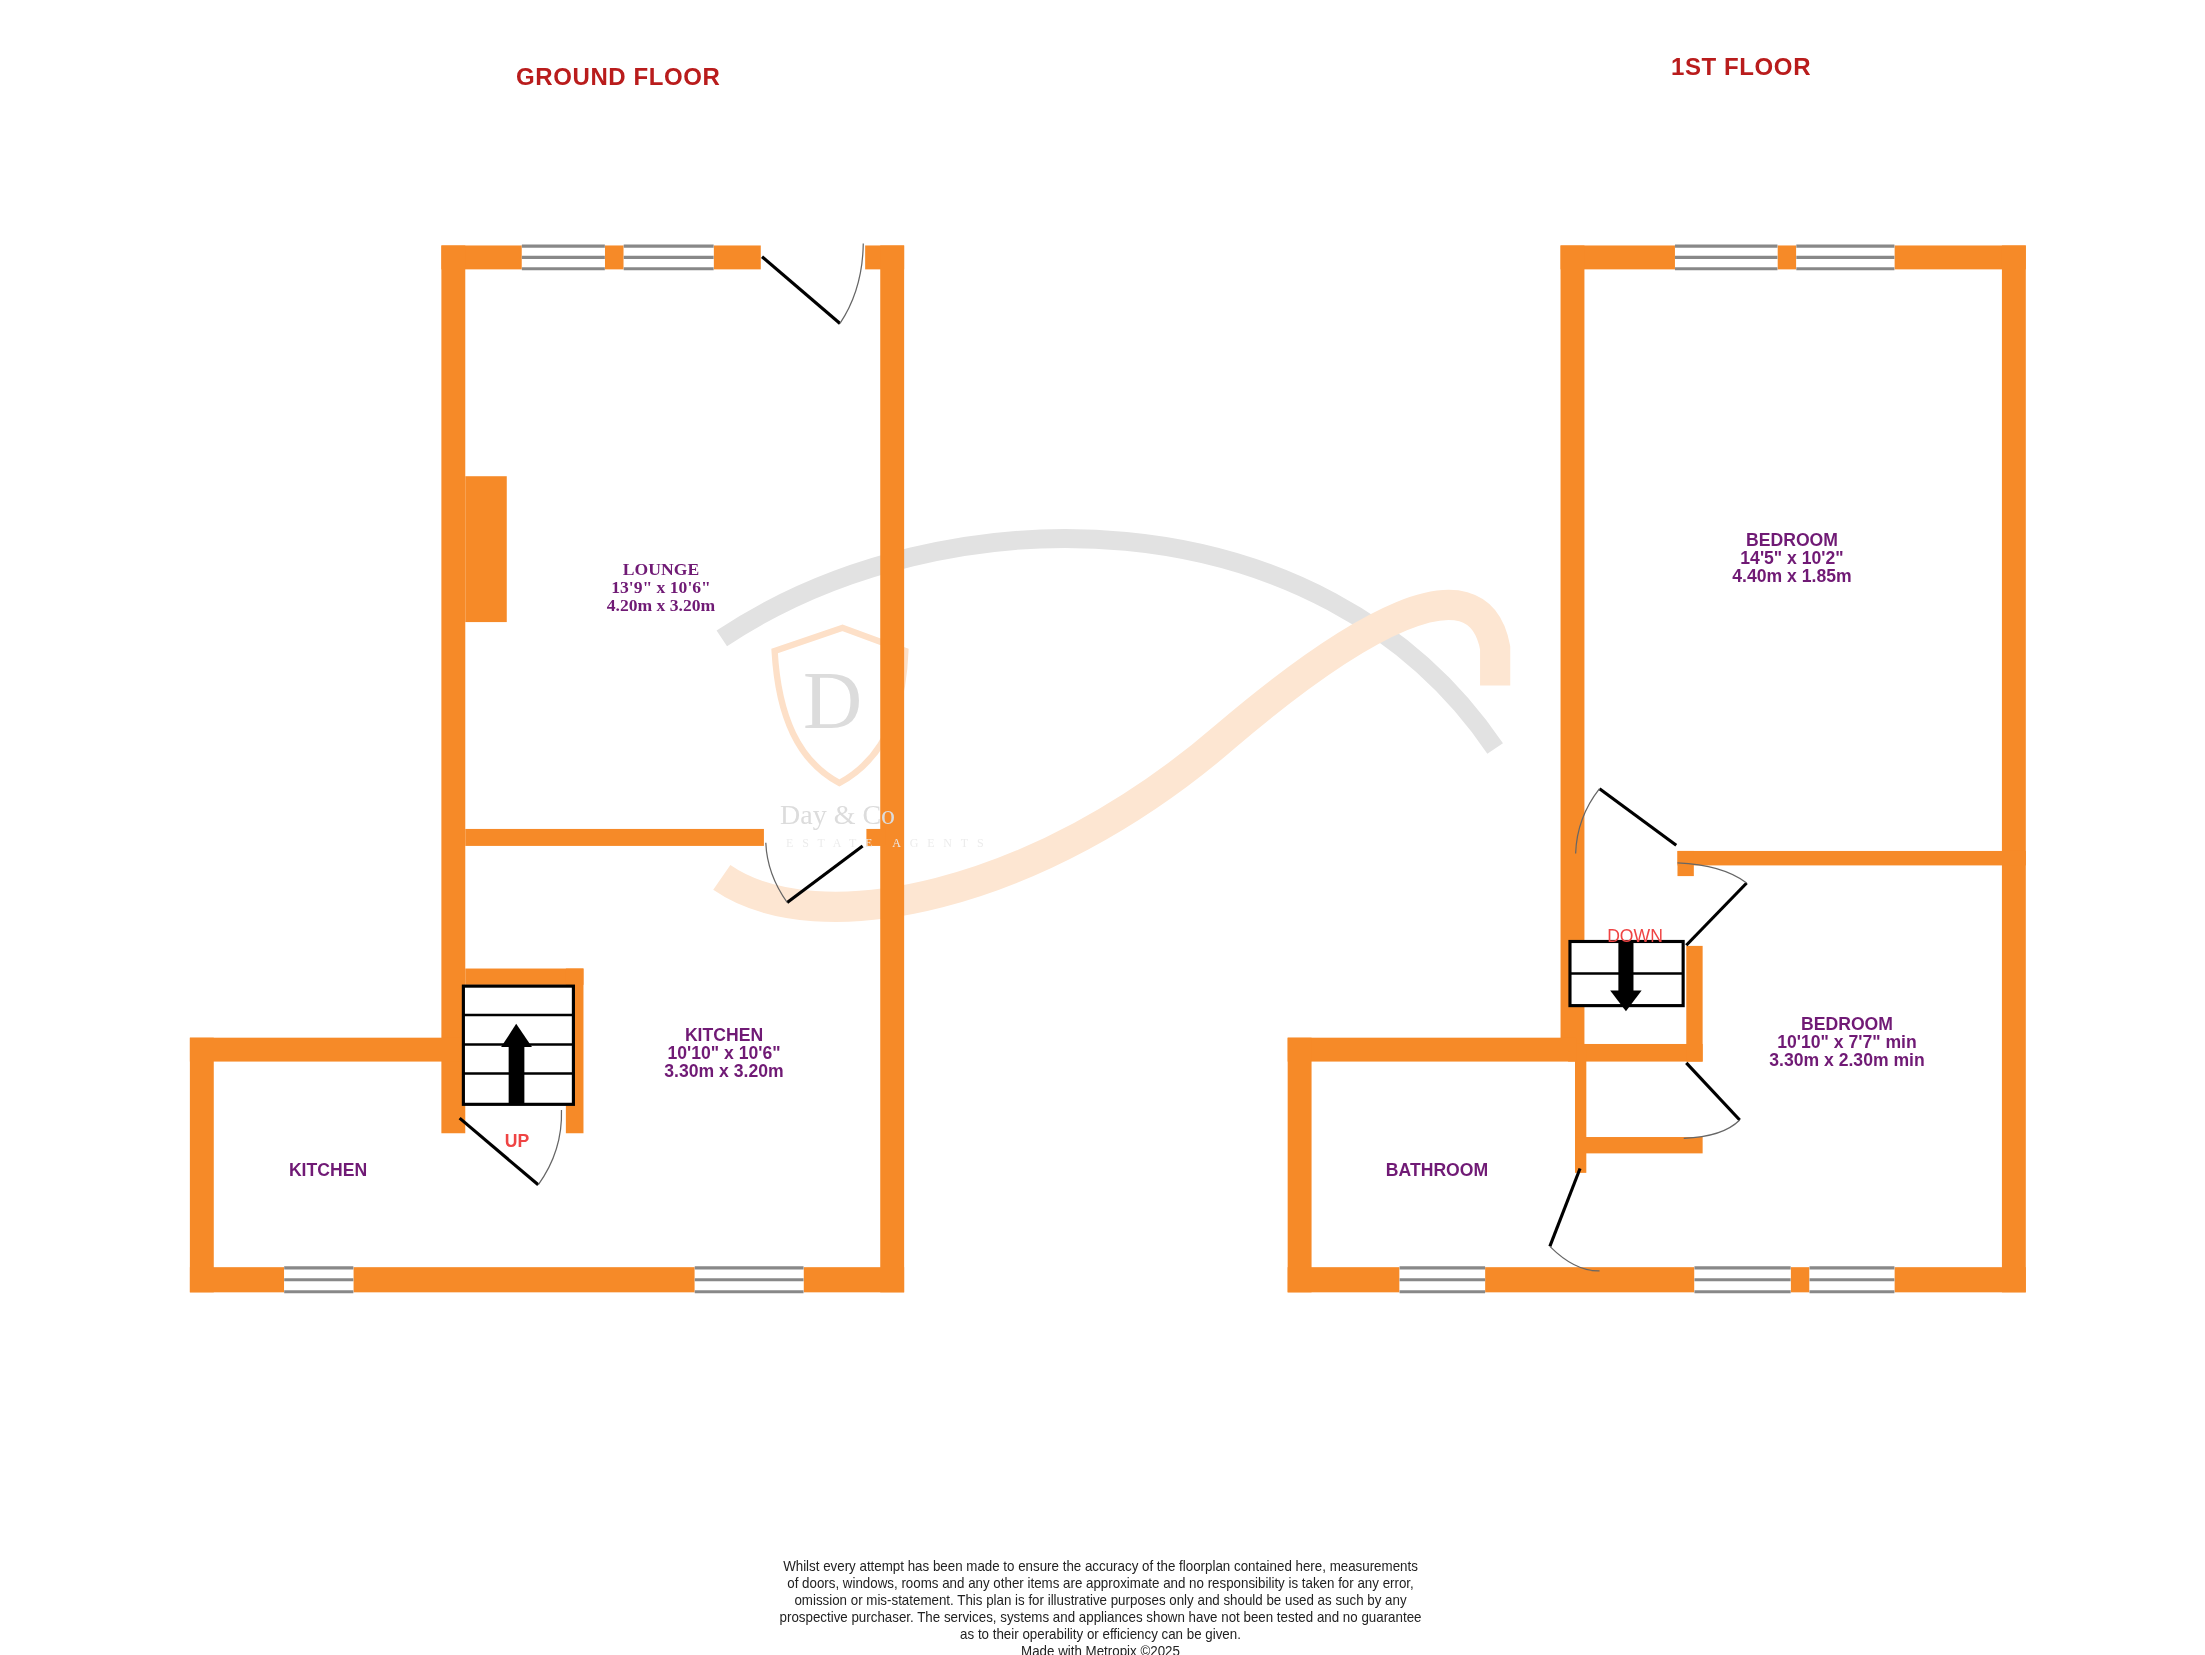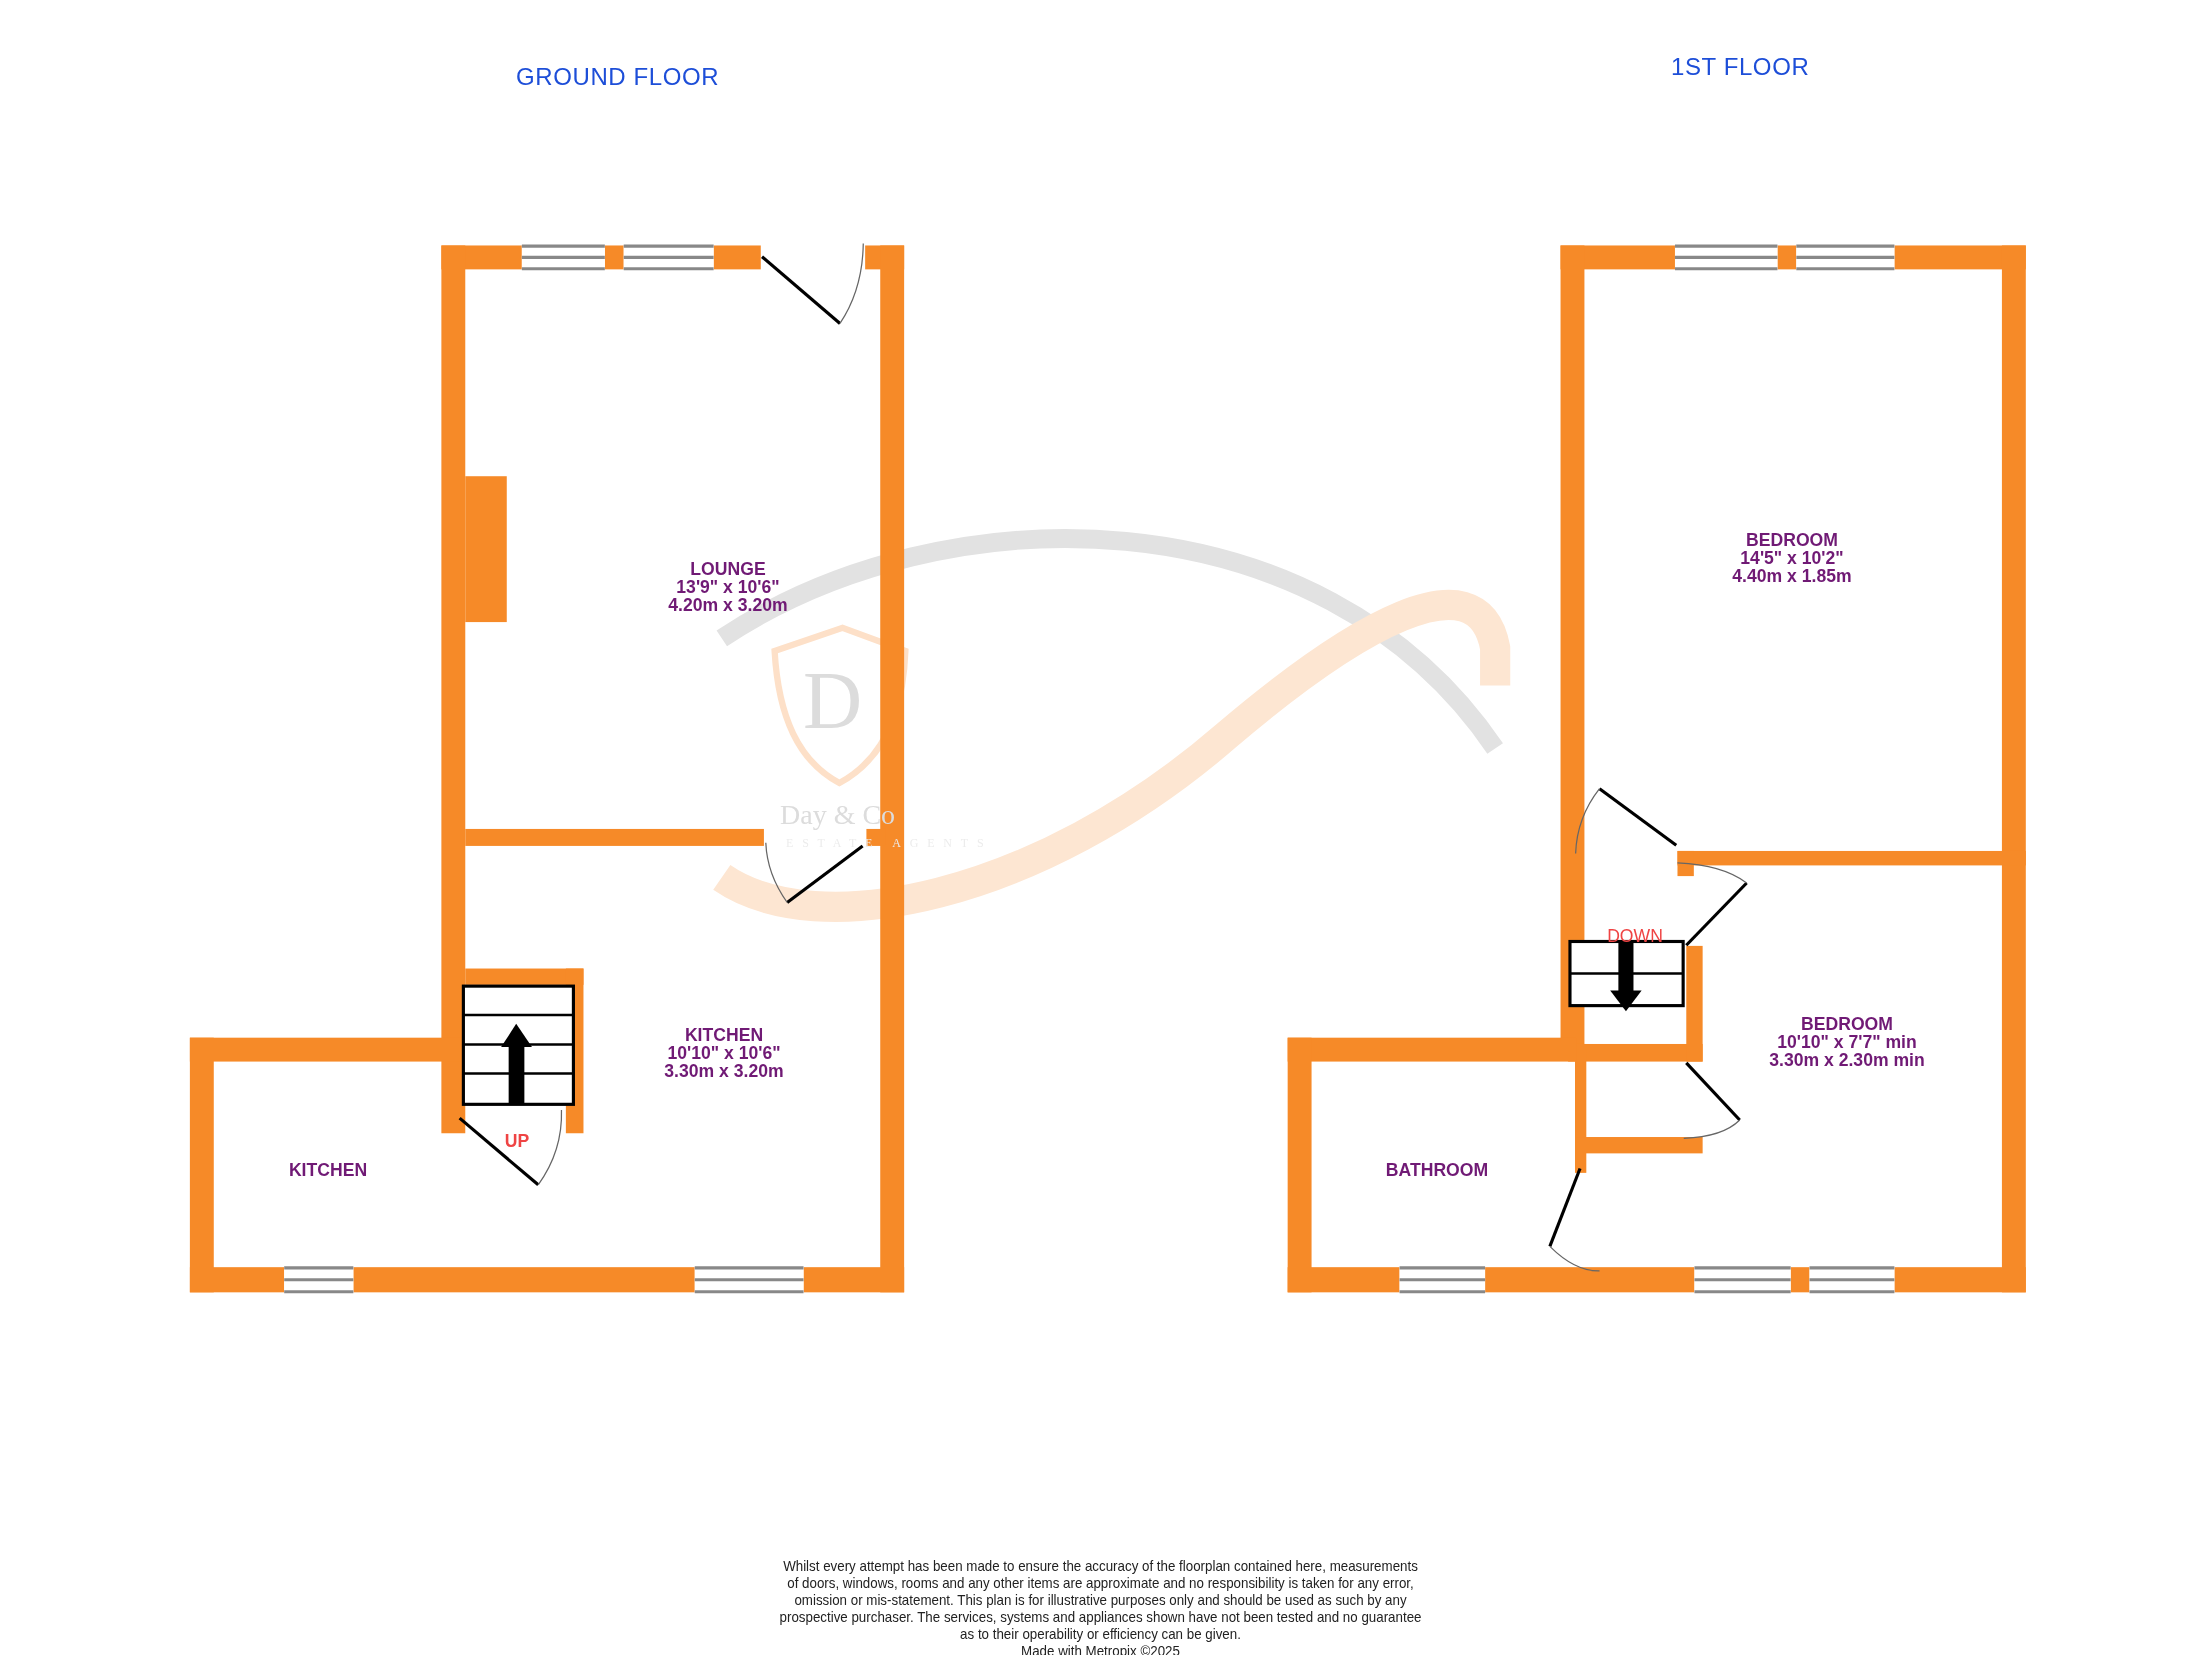--- a/index.html
+++ b/index.html
@@ -1,17 +1,17 @@
 <!DOCTYPE html>
 <html style="font-size:10px"><head>
 <meta charset="utf-8">
 <style>
   html, body { margin:0; padding:0; background:#ffffff; }
   body { width:2205px; height:1656px; position:relative; overflow:hidden; font-family:"Liberation Sans", sans-serif; }
-  .floor-title { position:absolute; font-size:24px; color:#1d4ed8; letter-spacing:0.6px; }
+  .floor-title { position:absolute; font-size:24px; color:#b91c1c; letter-spacing:0.6px;font-weight:bold; }
   svg.plan { position:absolute; left:0; top:0; }
   .room-label { position:absolute; text-align:center; color:#701a75; font-weight:bold; font-size:17.6px; line-height:18px; transform:translateX(-50%); white-space:nowrap; }
   .stair-label { position:absolute; font-size:17.6px; color:#ef4444; transform:translateX(-50%); }
   .disclaimer { position:absolute; left:692px; top:1558px; width:817px; text-align:center; font-size:14.5px; line-height:17px; color:#222; font-family:"Liberation Sans", sans-serif; transform:scaleX(0.92); }
   .disclaimer div { white-space:nowrap; }
   .watermark-text { position:absolute; font-family:"Liberation Serif", serif; color:#dcdcdc; }
 </style>
 </head>
 <body>
 
@@ -191,21 +191,21 @@
       <rect x="2574" y="1497" width="24" height="80" fill="#000"></rect>
       <polygon points="2561,1575 2611,1575 2586,1608" fill="#000"></polygon>
     </g>
   </g>
 </svg>
 
 <div class="watermark-text" style="left:803px; top:654px; font-size:82px;">D</div>
 <div class="watermark-text" style="left:780px; top:799px; font-size:28px;">Day &amp; Co</div>
 <div class="watermark-text" style="left:786px; top:836px; font-size:12px; letter-spacing:8.8px; font-family:Liberation Serif, serif; color:#ececec;">ESTATE AGENTS</div>
 
-<div class="room-label" style="left:728px; top:560px;">
+<div class="room-label" style="left:661px; top:560px;font-family:Liberation Serif, serif;">
   <div>LOUNGE</div>
   <div>13'9"  x 10'6"</div>
   <div>4.20m  x 3.20m</div>
 </div>
 <div class="room-label" style="left:724px; top:1026px;">
   <div>KITCHEN</div>
   <div>10'10"  x 10'6"</div>
   <div>3.30m  x 3.20m</div>
 </div>
 <div class="room-label" style="left:328px; top:1161px;">

